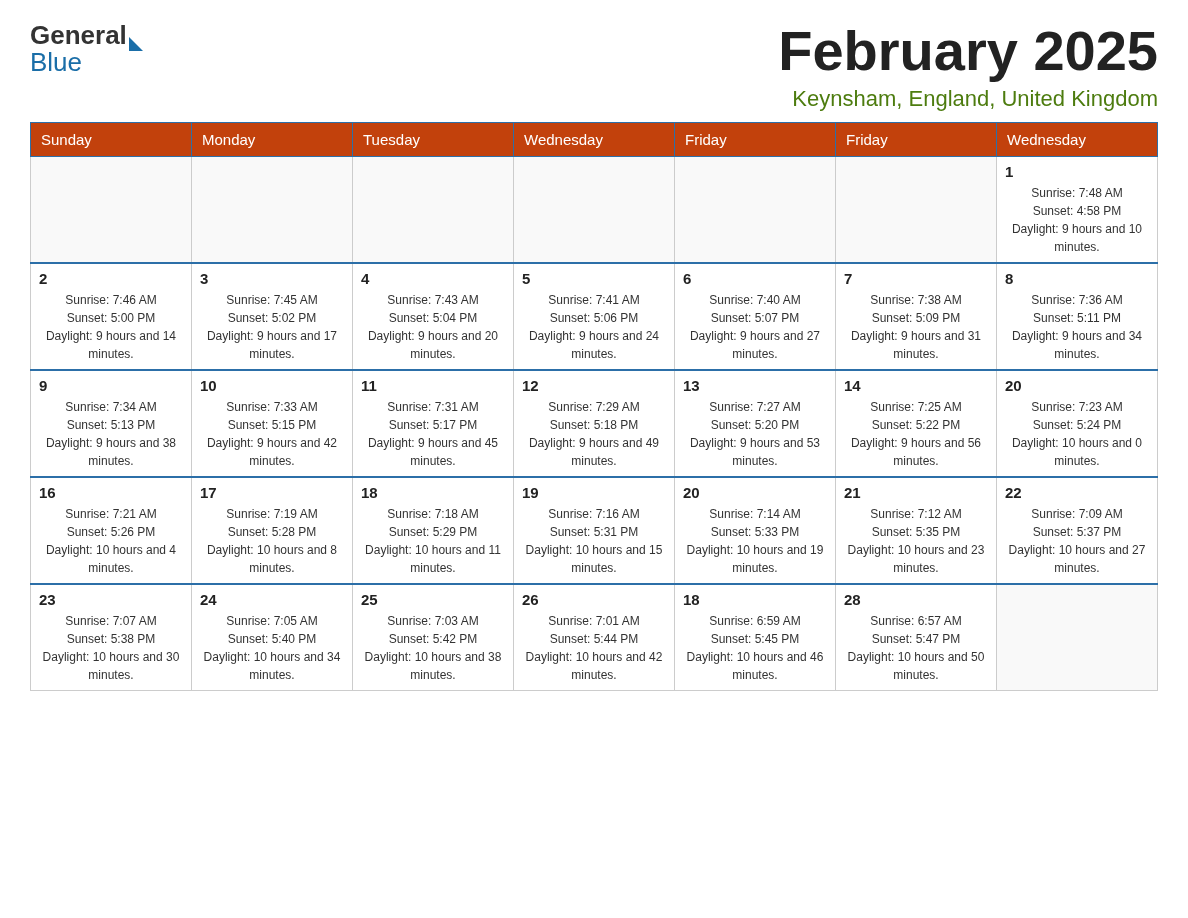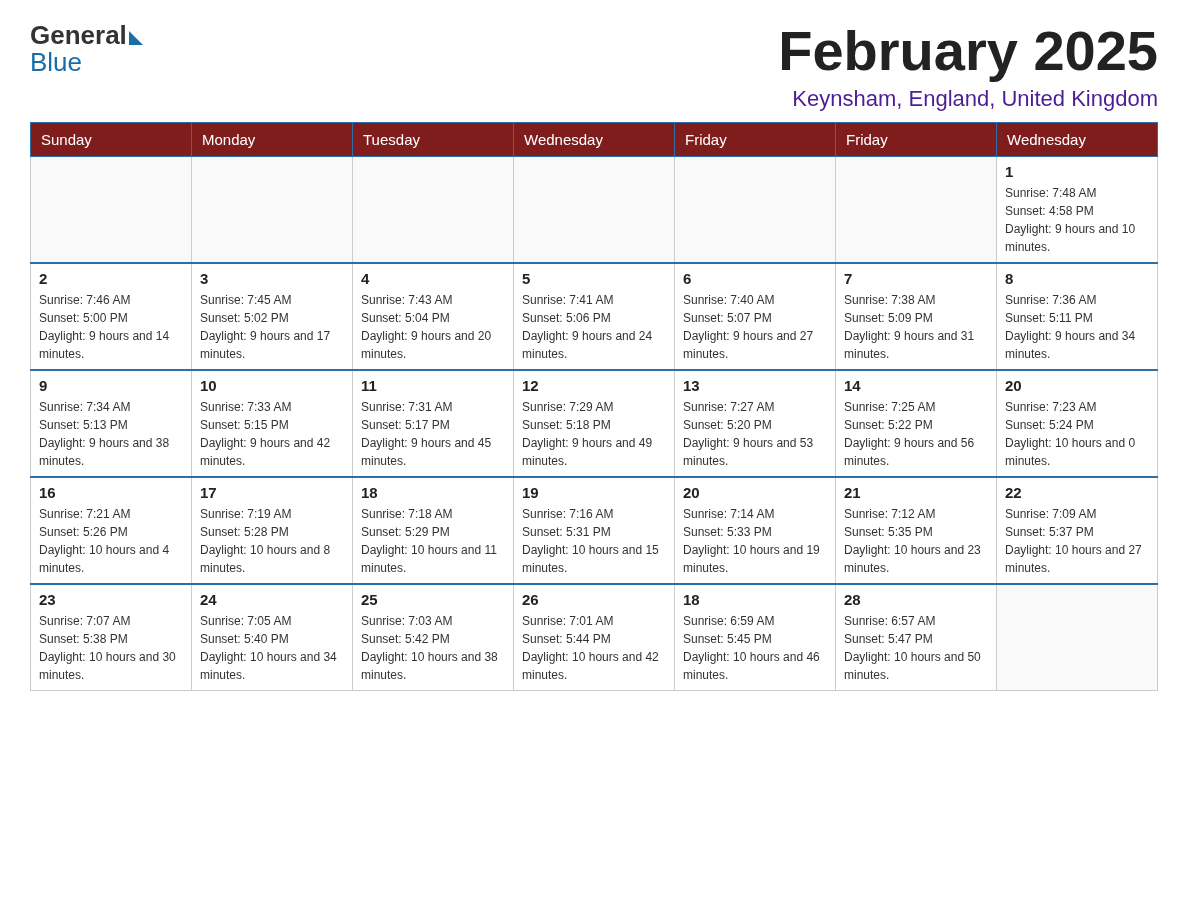--- a/index.html
+++ b/index.html
@@ -16,21 +16,21 @@
       align-items: flex-start;
       margin-bottom: 10px;
     }
     .logo {
       display: flex;
       flex-direction: column;
       align-items: flex-start;
     }
     .logo-text {
       display: flex;
-      align-items: center;
+      align-items: flex-end;
     }
     .logo-general {
       font-size: 26px;
       font-weight: bold;
       color: #333;
     }
     .logo-arrow {
       width: 0;
       height: 0;
       border-left: 14px solid #1a6ea8;
@@ -49,30 +49,30 @@
       text-align: right;
     }
     .month-title {
       font-size: 56px;
       font-weight: bold;
       color: #222;
       line-height: 1.1;
     }
     .location-title {
       font-size: 22px;
-      color: #4c1d95;
+      color: #4d7c0f;
       margin-top: 4px;
     }
     .calendar {
       width: 100%;
       border-collapse: collapse;
       margin-top: 10px;
     }
     .calendar th {
-      background: #7f1d1d;
+      background: #c2410c;
       color: #fff;
       font-size: 15px;
       font-weight: normal;
       padding: 8px 10px;
       text-align: left;
       border: 1px solid #2c6fa8;
     }
     .calendar td {
       vertical-align: top;
       border: 1px solid #ccc;
@@ -90,20 +90,21 @@
       font-size: 15px;
       font-weight: bold;
       color: #222;
       display: block;
       margin-bottom: 4px;
     }
     .day-info {
       font-size: 12px;
       color: #333;
       line-height: 1.5;
+      text-align: center;
     }
     .row-separator td {
       border-top: 2px solid #2c6fa8;
     }
   </style>
 </head>
 <body>
 
 <div class="header">
   <div class="logo">

